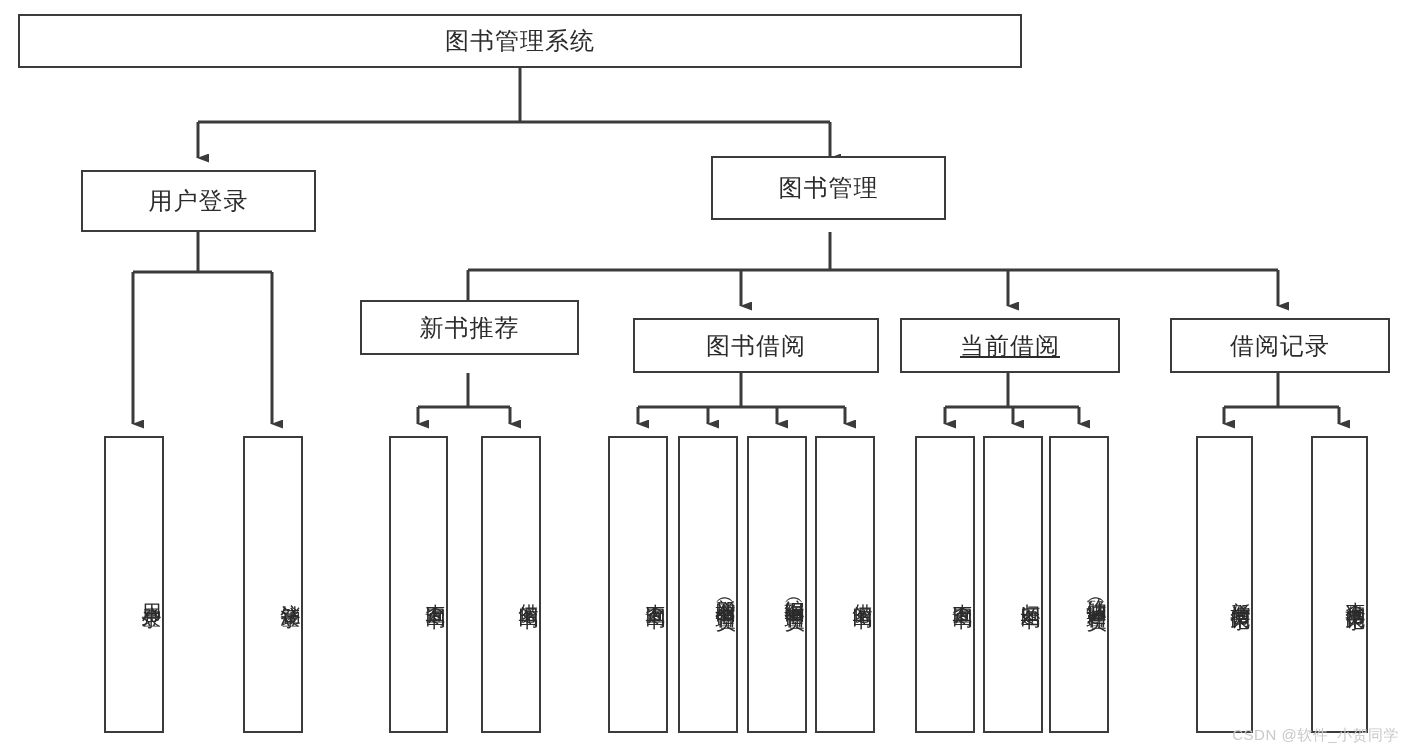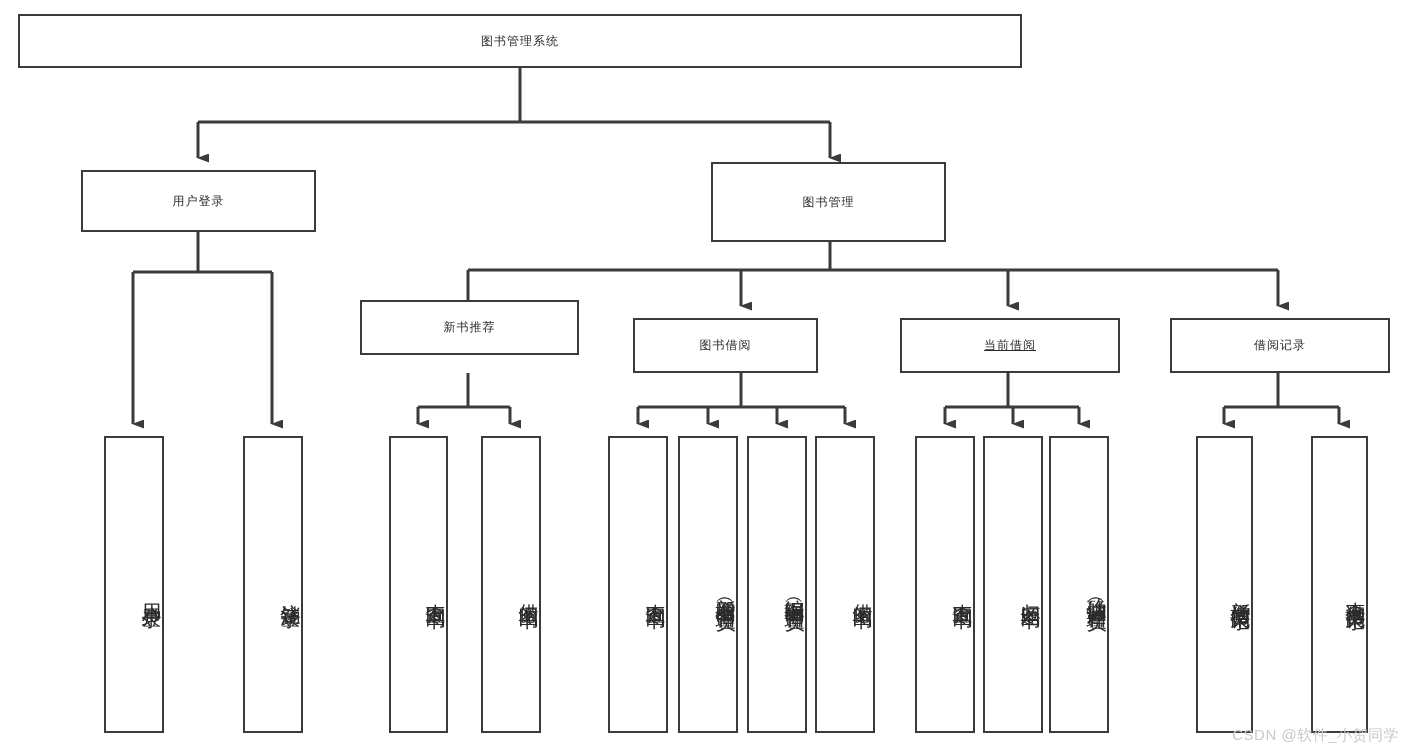--- a/index.html
+++ b/index.html
@@ -1,21 +1,21 @@
 <!DOCTYPE html>
 <html><head>
 <meta charset="utf-8">
 <style>
   html,body{margin:0;padding:0;background:#ffffff;}
   body{width:1405px;height:747px;font-family:"Liberation Sans","DejaVu Sans",sans-serif;overflow:hidden;}
   #stage{position:relative;width:1405px;height:747px;background:#fff;}
   svg.wires{position:absolute;left:0;top:0;width:1405px;height:747px;}
   .node{position:absolute;box-sizing:border-box;border:2px solid #3b3b3b;background:#ffffff;
         display:flex;align-items:center;justify-content:center;color:#2b2b2b;}
-  .node.h{font-size:12px;letter-spacing:1px;}
+  .node.h{font-size:24px;letter-spacing:1px;}
   .node.v{writing-mode:vertical-rl;text-orientation:upright;font-size:20px;letter-spacing:2px;
           align-items:flex-start;justify-content:center;padding-top:14px;line-height:1.08;}
   .node .txt{white-space:pre;}
   .node.v .txt{white-space:normal;}
   #watermark{position:absolute;right:6px;bottom:2px;font-size:15px;color:#c9c9c9;letter-spacing:.5px;
              pointer-events:none;font-family:"Liberation Sans","DejaVu Sans",sans-serif;}
 </style>
 </head>
 <body>
 
@@ -71,27 +71,27 @@
     </g>
   </svg>
 
   <div id="nodes-layer">
       <div class="node h" style="left: 18px; top: 14px; width: 1004px; height: 54px;">
         <span class="txt">图书管理系统</span>
       </div>
       <div class="node h" style="left: 81px; top: 170px; width: 235px; height: 62px;">
         <span class="txt">用户登录</span>
       </div>
-      <div class="node h" style="left: 711px; top: 162px; width: 235px; height: 80px;">
+      <div class="node h" style="left: 711px; top: 156px; width: 235px; height: 64px;">
         <span class="txt">图书管理</span>
       </div>
       <div class="node h" style="left: 360px; top: 300px; width: 219px; height: 55px;">
         <span class="txt">新书推荐</span>
       </div>
-      <div class="node h" style="left: 633px; top: 318px; width: 185px; height: 55px;">
+      <div class="node h" style="left: 633px; top: 318px; width: 246px; height: 55px;">
         <span class="txt">图书借阅</span>
       </div>
       <div class="node h" style="left: 900px; top: 318px; width: 220px; height: 55px; text-decoration: underline;">
         <span class="txt">当前借阅</span>
       </div>
       <div class="node h" style="left: 1170px; top: 318px; width: 220px; height: 55px;">
         <span class="txt">借阅记录</span>
       </div>
       <div class="node v" style="left: 104px; top: 436px; width: 60px; height: 297px;">
         <span class="txt">用户登录</span>

